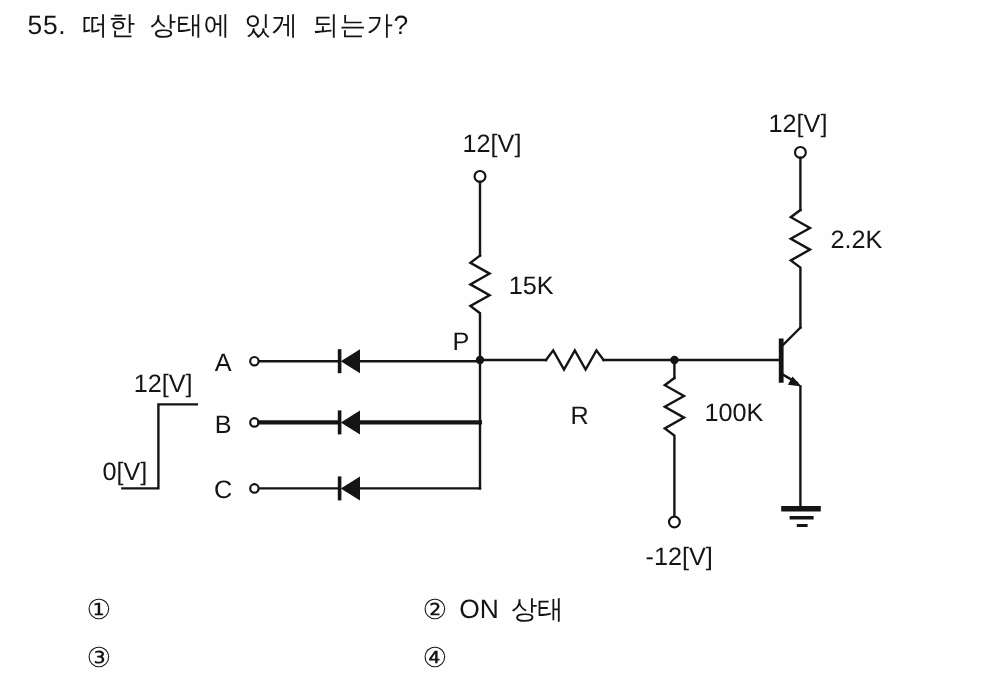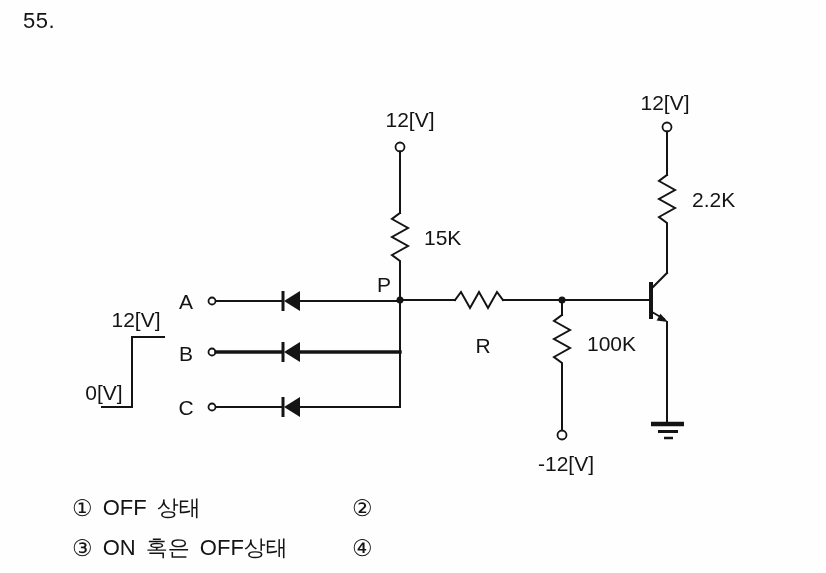--- a/index.html
+++ b/index.html
@@ -65,20 +65,21 @@
   .choice-text { word-spacing: 4px; white-space: nowrap; }
 </style>
 </head>
 <body>
 
 <div class="page">
 
   <div class="question">
     <span class="qnum">55.</span>
     <span class="qtext">
+      <span class="qline">떠한 상태에 있게 되는가?</span>
     </span>
   </div>
 
   <svg class="circuit" viewBox="0 0 826 573" xmlns="http://www.w3.org/2000/svg">
 
     <g>
       <text x="410" y="127" text-anchor="middle">12[V]</text>
       <circle class="term" cx="400" cy="147" r="4.5"></circle>
       <path class="w" d="M400,151.5 V213"></path>
       <path class="w" d="M400,213 L392,219 L408,228 L392,237 L408,246 L392,255 L400,261 V300"></path>
@@ -153,27 +154,26 @@
         <path class="g1" d="M651,424 H684"></path>
         <path class="g2" d="M658,431.5 H678"></path>
         <path class="g3" d="M664,438 H673"></path>
       </g>
     </g>
   </svg>
 
   <div class="choices">
     <div class="choice">
       <span class="marker">①</span>
-      <span class="choice-text">OFF 상태</span>
     </div>
     <div class="choice">
       <span class="marker">②</span>
+      <span class="choice-text">ON 상태</span>
     </div>
     <div class="choice">
       <span class="marker">③</span>
-      <span class="choice-text">ON 혹은 OFF상태</span>
     </div>
     <div class="choice">
       <span class="marker">④</span>
     </div>
   </div>
 
 </div>
 
 </body></html>

